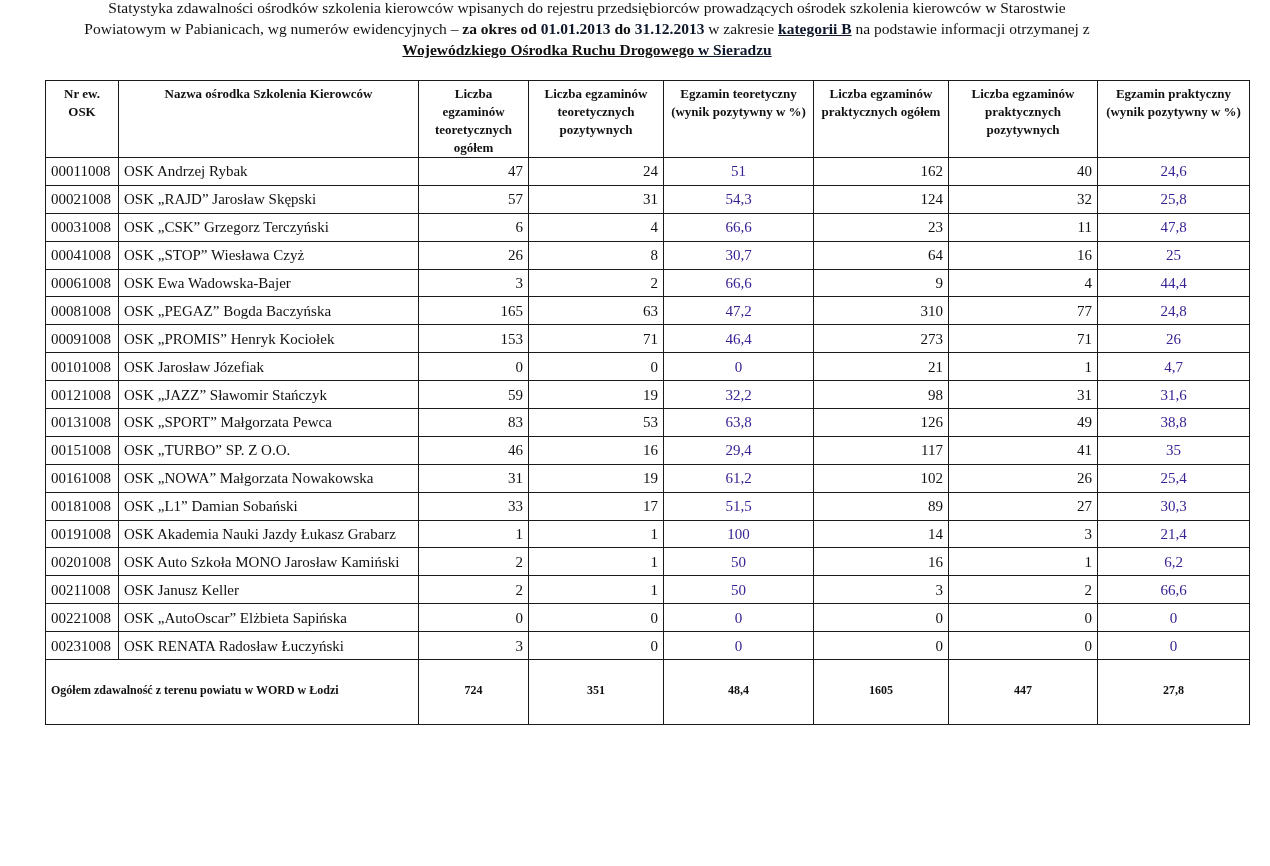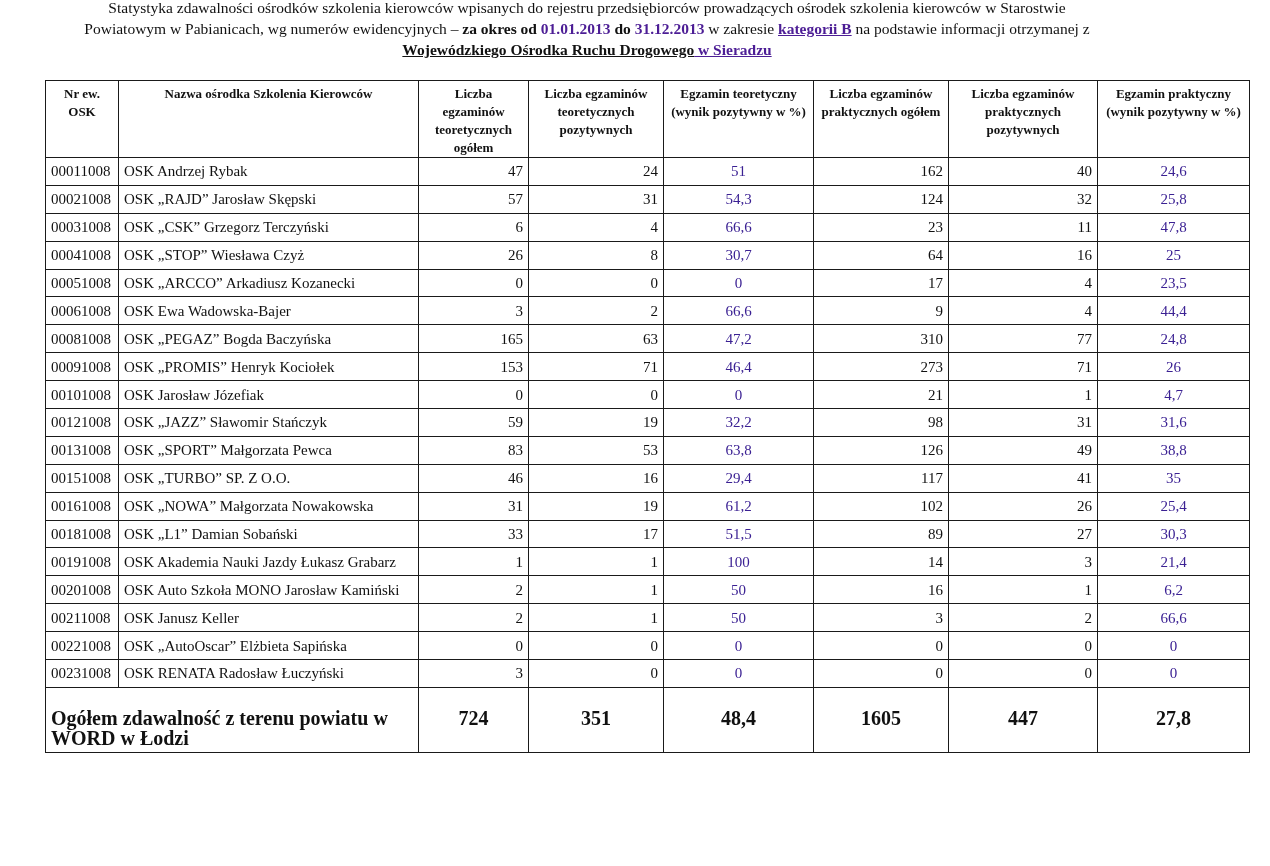--- a/index.html
+++ b/index.html
@@ -8,41 +8,41 @@
     font-family: "Liberation Serif", "DejaVu Serif", serif;
     color: #111;
   }
   .heading {
     position: absolute; left: 0; top: 0; width: 1174px;
     text-align: center; font-size: 15.5px; line-height: 21px;
   }
   .heading .line { display: block; white-space: nowrap; }
   .heading .line1 { margin-top: -3px; }
   .b { font-weight: bold; }
-  .red { color: #4c1d95; }
+  .red { color: #0f172a; }
   .u { text-decoration: underline; }
   table.stats {
     position: absolute; left: 45px; top: 80px;
     width: 1204px; border-collapse: collapse; table-layout: fixed;
     font-size: 15px;
   }
   table.stats th, table.stats td {
     border: 1.5px solid #1a1a1a; padding: 0 5px;
   }
   table.stats th {
     font-weight: bold; font-size: 13px; line-height: 18px;
     vertical-align: top; text-align: center; padding-top: 4px; height: 72px;
   }
   table.stats td { height: 26.9px; line-height: 20px; vertical-align: middle; }
   td.num { text-align: right; padding-right: 8px; }
   td.pct { text-align: center; padding-right: 6px; color: #3b2193; }
   td.id { padding-left: 4px; }
   td.name { padding-left: 4px; white-space: nowrap; }
   tr.total td {
-    font-weight: bold; font-size: 20px; vertical-align: top;
+    font-weight: bold; font-size: 12px; vertical-align: top;
     height: 44px; padding-top: 20px;
   }
   tr.total td.tnum { text-align: center; }
 </style>
 </head>
 <body>
 
 <div class="heading">
   <span class="line line1">Statystyka zdawalności ośrodków szkolenia kierowców wpisanych do rejestru przedsiębiorców prowadzących ośrodek szkolenia kierowców w Starostwie</span>
   <span class="line"><span>Powiatowym w Pabianicach, wg numerów ewidencyjnych – </span><span class="b">za okres od </span><span class="b red">01.01.2013</span><span class="b"> do </span><span class="b red">31.12.2013</span><span> w zakresie </span><span class="b red u">kategorii B</span><span> na podstawie informacji otrzymanej z</span></span>
@@ -107,30 +107,20 @@
         <td class="id">00041008</td>
         <td class="name">OSK „STOP” Wiesława Czyż</td>
         <td class="num">26</td>
         <td class="num">8</td>
         <td class="pct">30,7</td>
         <td class="num">64</td>
         <td class="num">16</td>
         <td class="pct">25</td>
       </tr>
       <tr>
-        <td class="id">00051008</td>
-        <td class="name">OSK „ARCCO” Arkadiusz Kozanecki</td>
-        <td class="num">0</td>
-        <td class="num">0</td>
-        <td class="pct">0</td>
-        <td class="num">17</td>
-        <td class="num">4</td>
-        <td class="pct">23,5</td>
-      </tr>
-      <tr>
         <td class="id">00061008</td>
         <td class="name">OSK Ewa Wadowska-Bajer</td>
         <td class="num">3</td>
         <td class="num">2</td>
         <td class="pct">66,6</td>
         <td class="num">9</td>
         <td class="num">4</td>
         <td class="pct">44,4</td>
       </tr>
       <tr>

